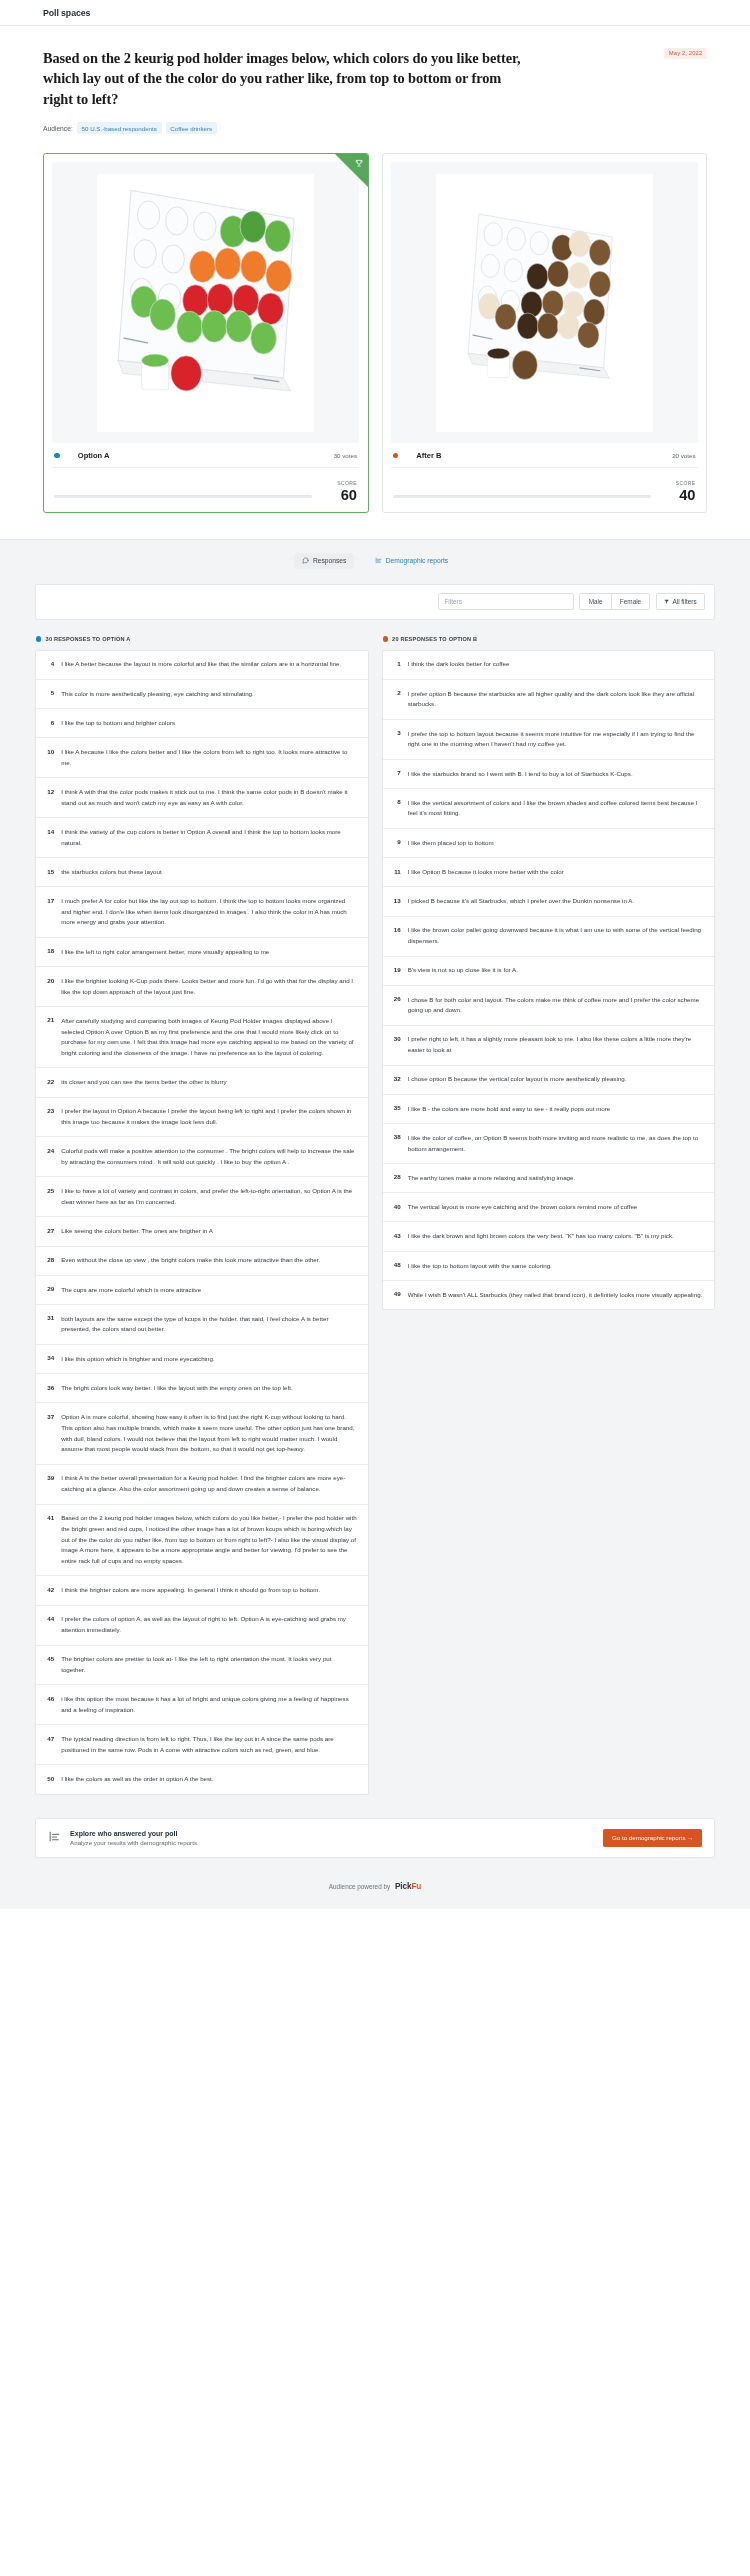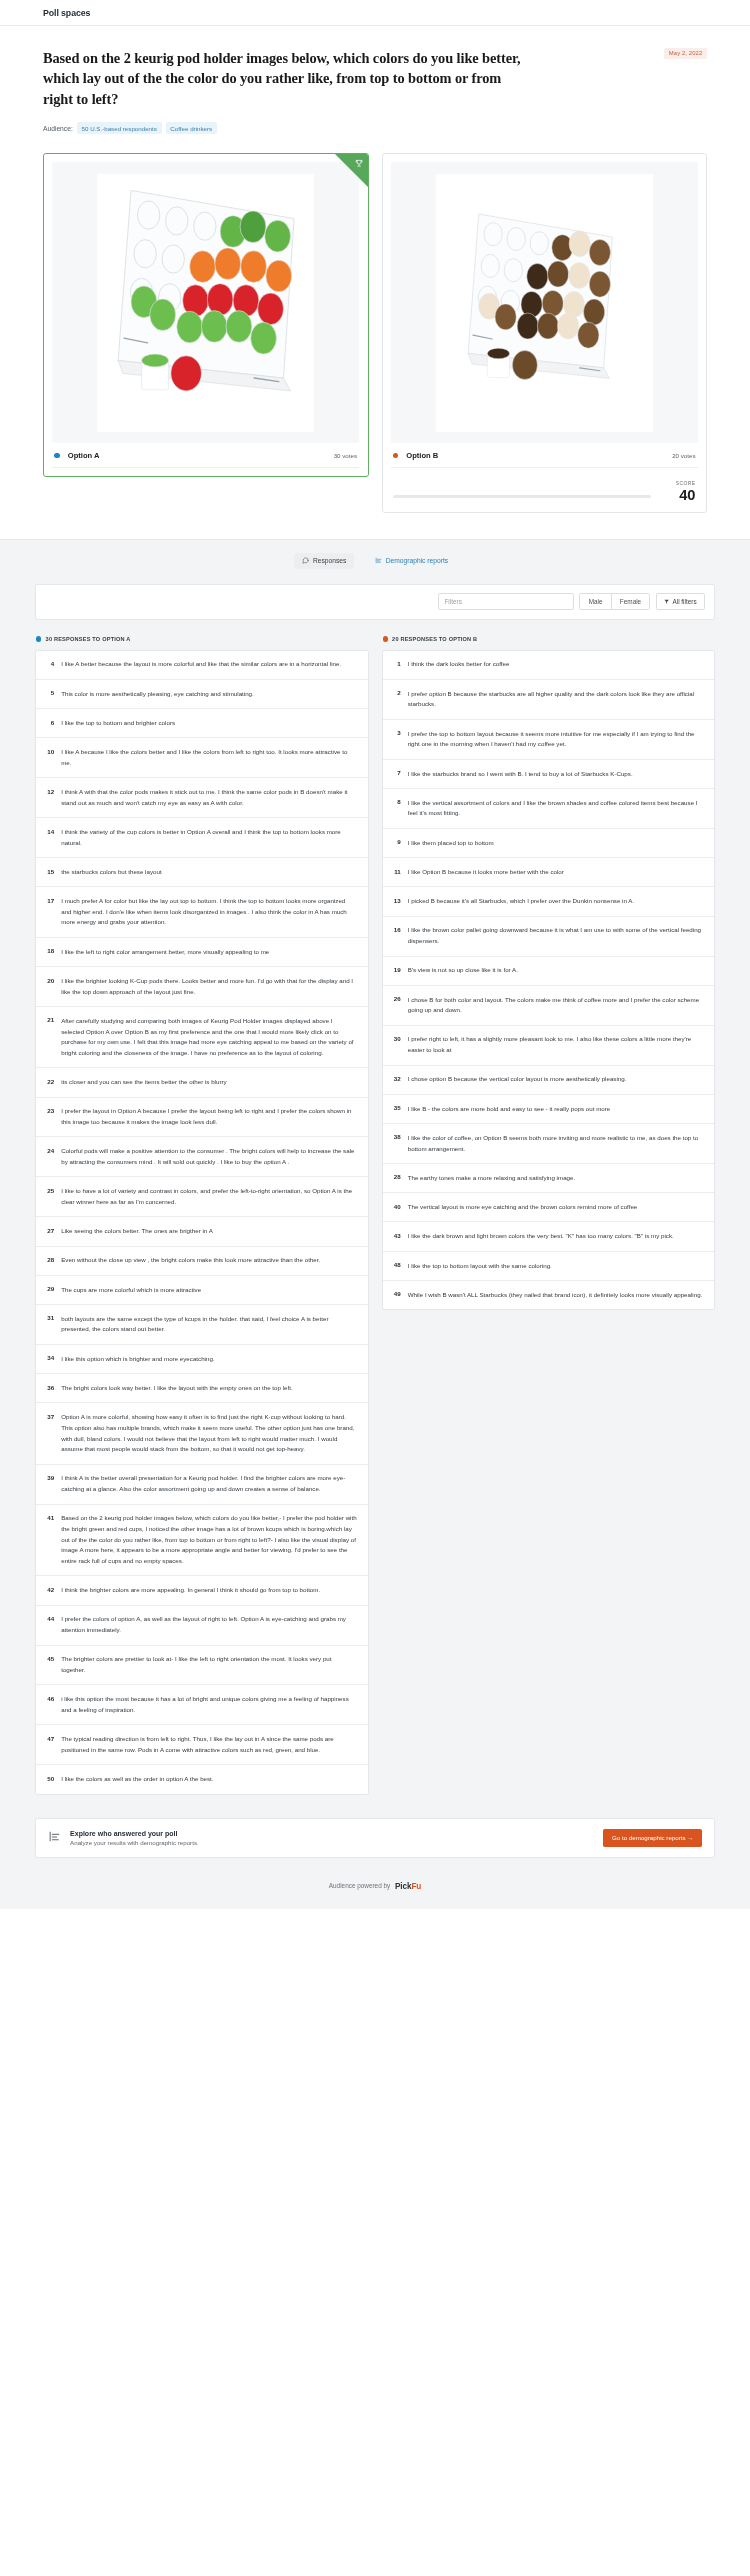--- a/index.html
+++ b/index.html
@@ -121,21 +121,21 @@
   .card-meta {
     display: flex;
     align-items: center;
     justify-content: space-between;
     padding: 8.2px 2.3px 6.4px 2.3px;
     border-bottom: 0.6px solid #eceef0;
   }
   .opt-name {
     display: flex;
     align-items: center;
-    gap: 8px;
+    gap: 18px;
     font-size: 7.6px;
     font-weight: 700;
     color: #222;
     justify-content: space-between;
   }
   .dot { width: 5.3px; height: 5.3px; border-radius: 50%; display:inline-block; }
   .dot.a { background: #1a86c8; }
   .dot.b { background: #d5581f; }
   .votes { font-size: 6.2px; color: #5b6369; }
 
@@ -331,20 +331,21 @@
     font-size: 6.2px;
     cursor: pointer;
     font-family: "Liberation Sans", sans-serif;
     white-space: nowrap;
   }
 
   
   .footer {
     background: #f3f4f6;
     display: flex;
+    align-items: center;
     justify-content: center;
     gap: 4.7px;
     padding: 7px 0 17.6px 0;
     font-size: 6.4px;
     color: #6b737a;
   }
   .brand {
     font-weight: 700;
     color: #2b3137;
     font-size: 8.2px;
@@ -430,20 +431,29 @@
           <line x1="250" y1="330" x2="292" y2="336" stroke="#9aa3aa" stroke-width="2.4" stroke-linecap="round"></line>
         </g>
       </svg>
     </div>
     <div class="card-meta">
       <span class="opt-name">
         <i class="dot a"></i>
         <span>Option A</span>
       </span>
       <span class="votes">30 votes</span>
+    </div>
+    <div class="score-row">
+      <span class="bar-track">
+        <span class="bar-fill a" style="width: 60%;"></span>
+      </span>
+      <span class="score-box">
+        <span class="score-label">SCORE</span>
+        <div class="score-value">60</div>
+      </span>
     </div>
   </div>
 
   <div class="card">
     <div class="thumb">
       <svg width="217" height="258" viewBox="0 0 370 440" aria-hidden="true">
         <rect width="370" height="440" fill="#ffffff"></rect>
         <g transform="translate(40,60) scale(0.82)">
           <polygon points="40,10 318,58 300,330 18,300" fill="#fbfcfd" stroke="#d8dde2" stroke-width="1.4"></polygon>
           <polygon points="18,300 300,330 312,352 26,322" fill="#f1f3f5" stroke="#d8dde2" stroke-width="1.2"></polygon>
@@ -481,21 +491,21 @@
             <ellipse cx="136" cy="324" rx="26" ry="30" fill="#6b4b2a" stroke="#e4e8ec"></ellipse>
           </g>
           <line x1="28" y1="262" x2="68" y2="270" stroke="#9aa3aa" stroke-width="2.4" stroke-linecap="round"></line>
           <line x1="250" y1="330" x2="292" y2="336" stroke="#9aa3aa" stroke-width="2.4" stroke-linecap="round"></line>
         </g>
       </svg>
     </div>
     <div class="card-meta">
       <span class="opt-name">
         <i class="dot b"></i>
-        <span>Option B</span>
+        <span>After B</span>
       </span>
       <span class="votes">20 votes</span>
     </div>
     <div class="score-row">
       <span class="bar-track">
         <span class="bar-fill b" style="width: 40%;"></span>
       </span>
       <span class="score-box">
         <span class="score-label">SCORE</span>
         <div class="score-value">40</div>

